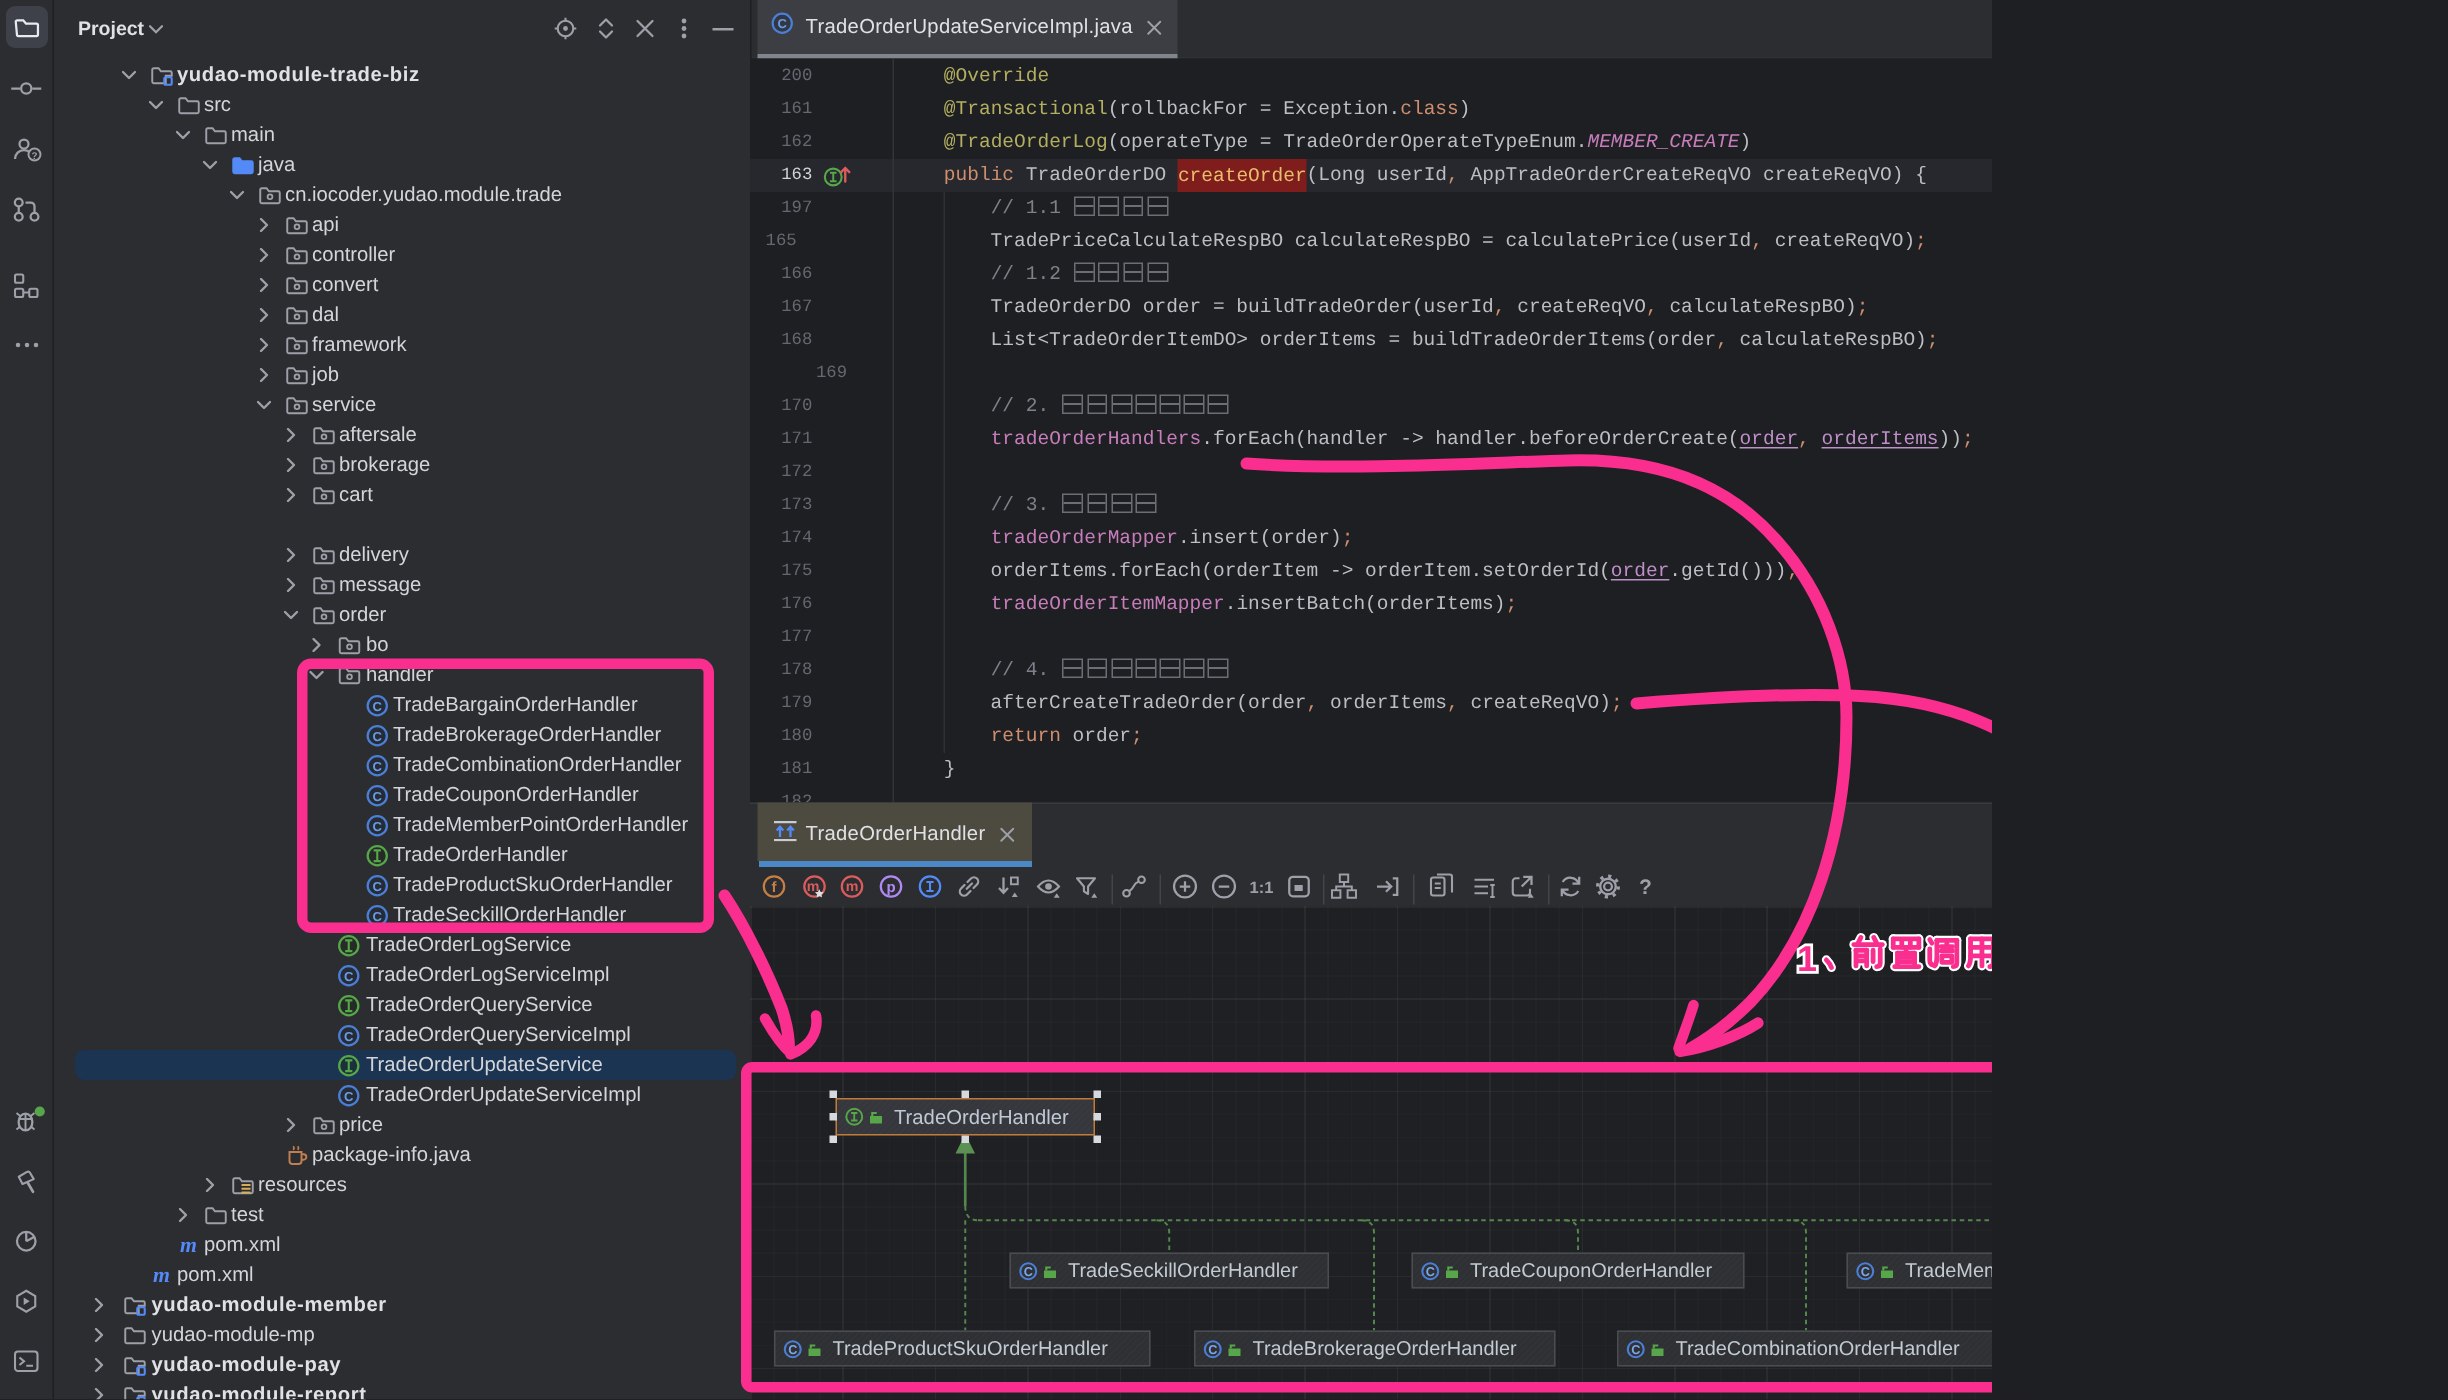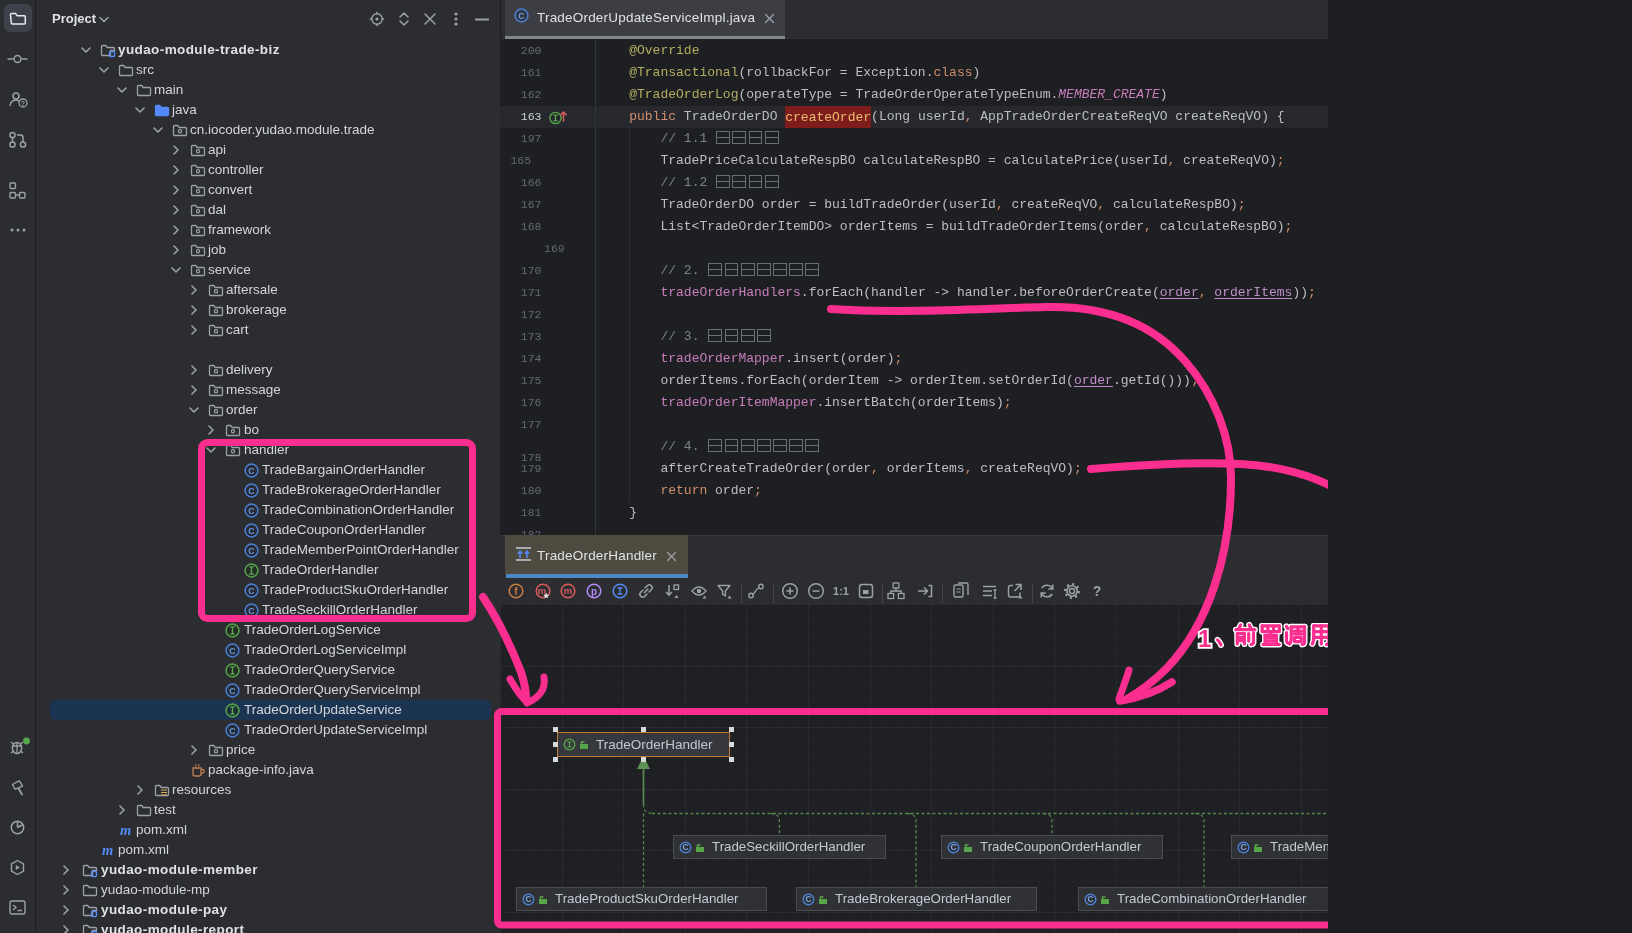--- a/index.html
+++ b/index.html
@@ -552,21 +552,21 @@
       <div class="lnum" style="top:287px;">173</div>
       <div class="cline" style="top:287px">        <span class="cm">// 3. <span class="cj"></span><span class="cj"></span><span class="cj"></span><span class="cj"></span></span></div>
       <div class="lnum" style="top:309px;">174</div>
       <div class="cline" style="top:309px">        <span class="pp">tradeOrderMapper</span>.insert(order)<span class="k">;</span></div>
       <div class="lnum" style="top:331px;">175</div>
       <div class="cline" style="top:331px">        orderItems.forEach(orderItem -&gt; orderItem.setOrderId(<span class="u">order</span>.getId()))<span class="k">;</span></div>
       <div class="lnum" style="top:353px;">176</div>
       <div class="cline" style="top:353px">        <span class="pp">tradeOrderItemMapper</span>.insertBatch(orderItems)<span class="k">;</span></div>
       <div class="lnum" style="top:375px;">177</div>
       <div class="cline" style="top:375px"></div>
-      <div class="lnum" style="top:408px;">178</div>
+      <div class="lnum" style="top:397px;">178</div>
       <div class="cline" style="top:397px">        <span class="cm">// 4. <span class="cj"></span><span class="cj"></span><span class="cj"></span><span class="cj"></span><span class="cj"></span><span class="cj"></span><span class="cj"></span></span></div>
       <div class="lnum" style="top:419px;">179</div>
       <div class="cline" style="top:419px">        afterCreateTradeOrder(order<span class="k">,</span> orderItems<span class="k">,</span> createReqVO)<span class="k">;</span></div>
       <div class="lnum" style="top:441px;">180</div>
       <div class="cline" style="top:441px">        <span class="k">return</span> order<span class="k">;</span></div>
       <div class="lnum" style="top:463px;">181</div>
       <div class="cline" style="top:463px">    }</div>
       <div class="lnum" style="top:485px;">182</div>
       <div class="cline" style="top:485px"></div>
       <svg class="abs" style="left:48px;top:69px" width="20" height="18" viewBox="0 0 20 18">

